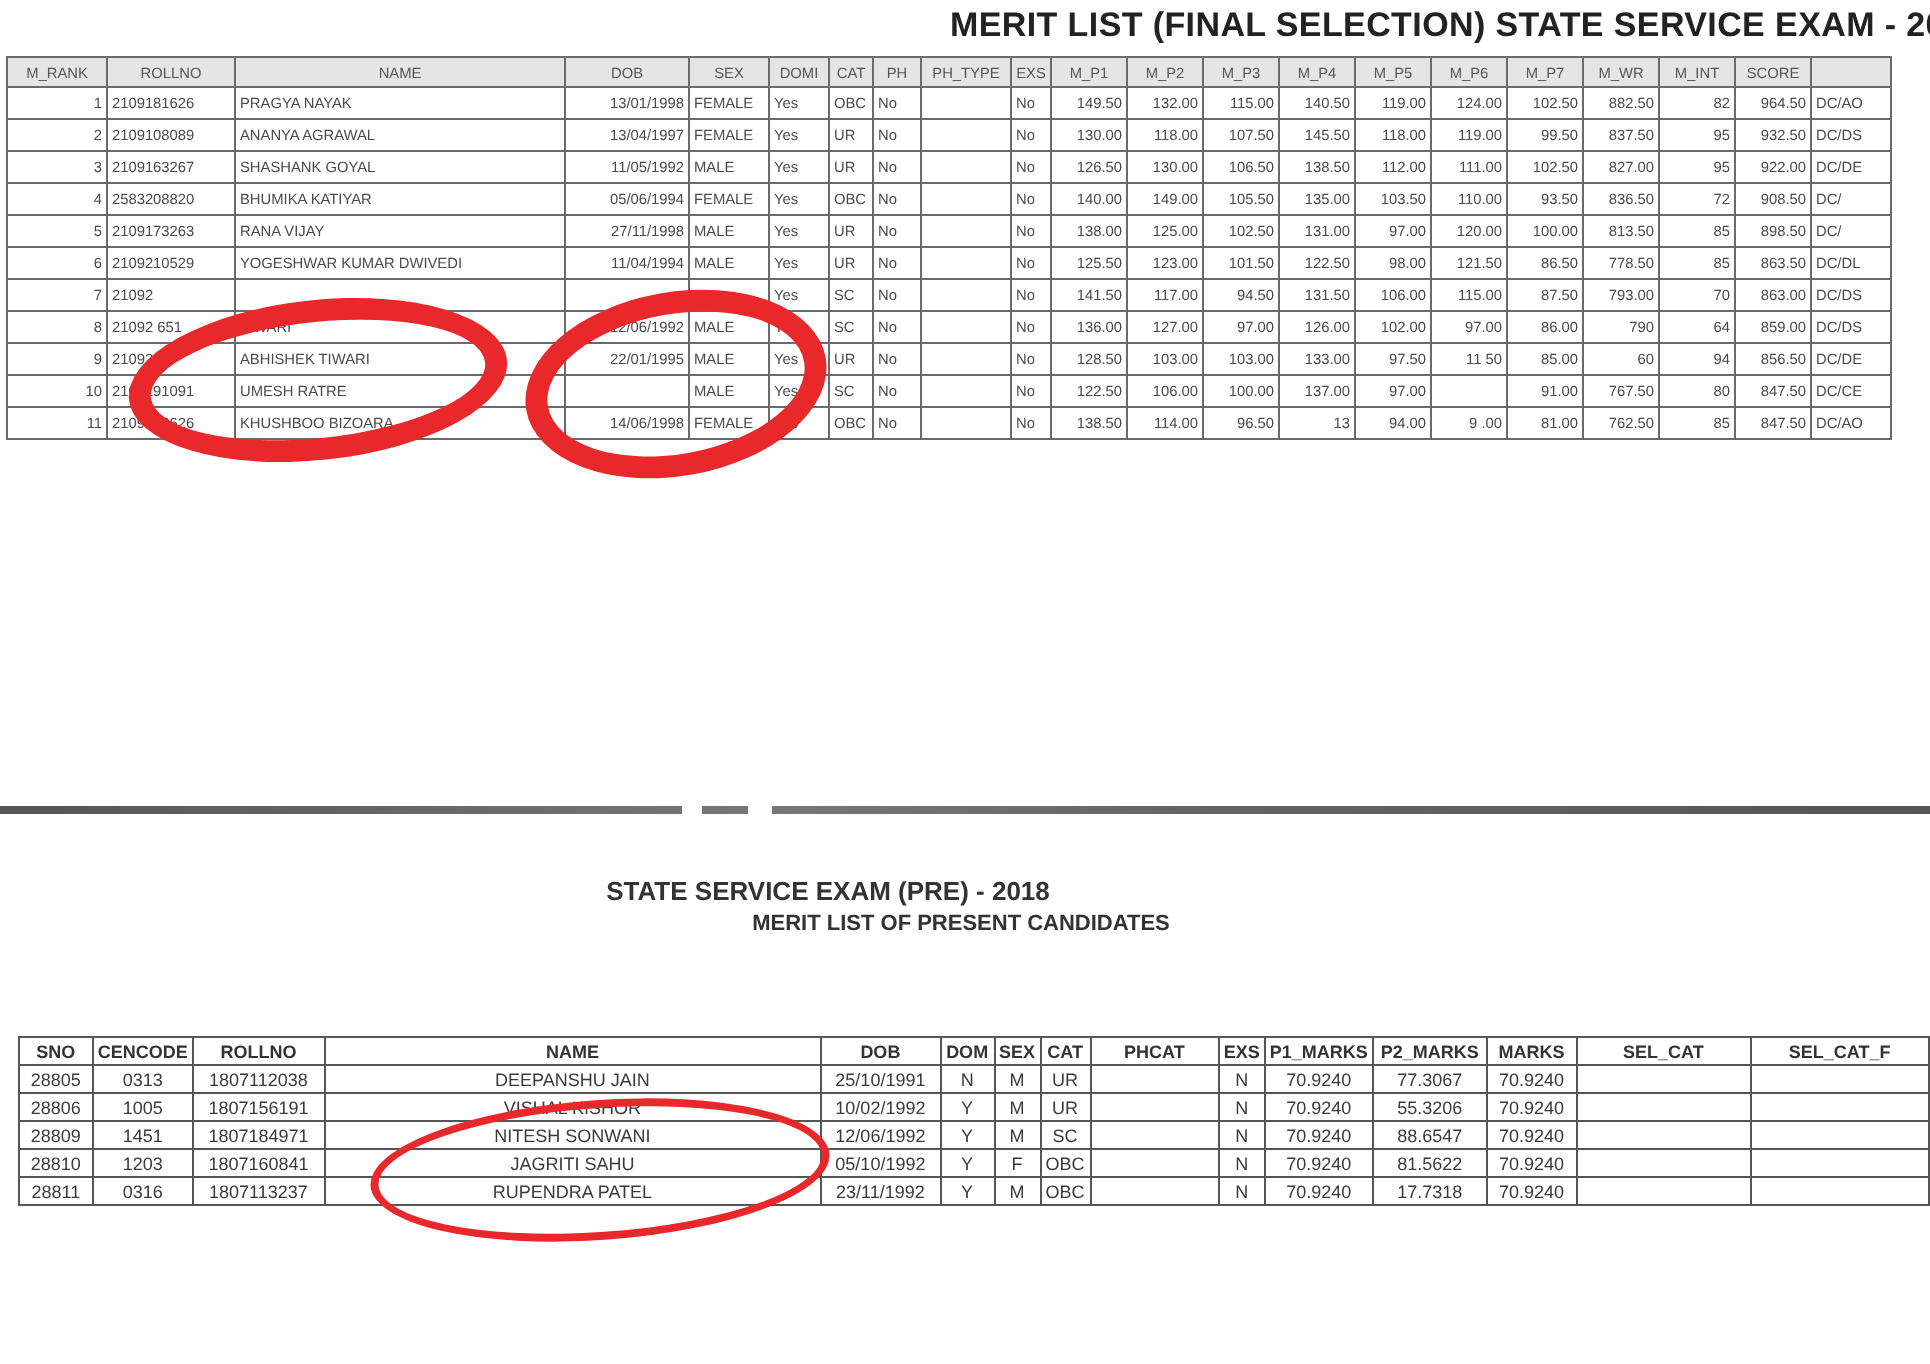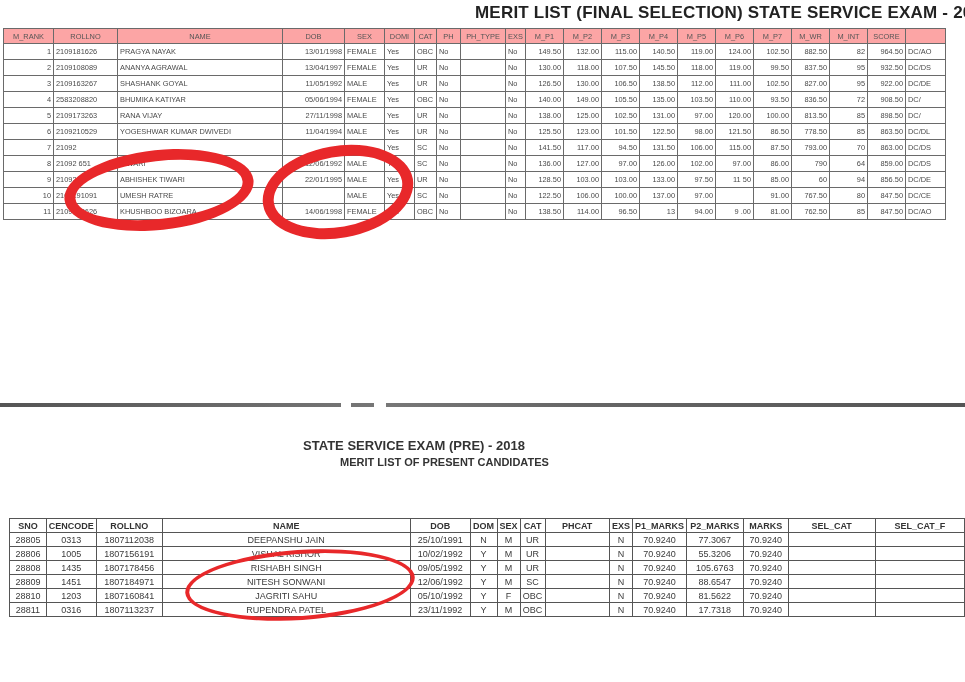--- a/index.html
+++ b/index.html
@@ -2,35 +2,35 @@
 <html><head>
 <meta charset="utf-8">
 <style>
   html, body { margin:0; padding:0; background:#ffffff; }
   body { width:965px; height:682px; position:relative; overflow:hidden; font-family:"Liberation Sans", sans-serif; color:#2a2a2a; }
 
   
   .top-title { position:absolute; left:475px; top:3px; font-size:17px; font-weight:bold; color:#222; letter-spacing:0.2px; white-space:nowrap; }
   table.t1 { position:absolute; left:3px; top:28px; border-collapse:collapse; table-layout:fixed; font-size:7.4px; color:#4a4a4a; }
   table.t1 th, table.t1 td { border:1px solid #6a6a6a; height:15px; padding:0 2px; white-space:nowrap; overflow:hidden; }
-  table.t1 th { height:14px; font-weight:normal; color:#555; text-align:center; background:#fca5a5; }
+  table.t1 th { height:14px; font-weight:normal; color:#555; text-align:center; background:#e5e5e5; }
   table.t1 td.r { text-align:right; }
   table.t1 td.l { text-align:left; }
   .clip-top { position:absolute; left:0; top:0; width:965px; height:240px; overflow:hidden; }
 
   
   .ann { position:absolute; border:11px solid #e8282a; border-radius:50%; pointer-events:none; }
 
   
   .sep { position:absolute; left:0; top:403px; width:965px; height:4px; background:linear-gradient(90deg,#555 0%,#777 40%,#666 60%,#555 100%); }
   .sep-gap { position:absolute; top:401px; height:8px; background:#fff; }
 
   
   .bot-title1 { position:absolute; left:0; width:828px; top:438px; text-align:center; font-size:13px; font-weight:bold; color:#333; }
-  .bot-title2 { position:absolute; left:0; width:889px; top:456px; text-align:center; font-size:11px; font-weight:bold; color:#333; }
+  .bot-title2 { position:absolute; left:0; width:889px; top:456px; text-align:center; font-size:11px; font-weight:bold; color:#333;padding-left:36px; }
   table.t2 { position:absolute; left:9px; top:518px; border-collapse:collapse; table-layout:fixed; font-size:9px; color:#3a3a3a; }
   table.t2 th, table.t2 td { border:1px solid #555; height:13px; padding:0 2px; text-align:center; white-space:nowrap; overflow:hidden; }
   table.t2 th { font-weight:bold; color:#333; }
   .ann2 { position:absolute; border:4px solid #e8282a; border-radius:50%; pointer-events:none; }
 </style>
 </head>
 <body>
 
 <div class="clip-top">
   <div class="top-title">MERIT LIST (FINAL SELECTION) STATE SERVICE EXAM - 2021</div>
@@ -417,37 +417,20 @@
           <td>UR</td>
           <td></td>
           <td>N</td>
           <td>70.9240</td>
           <td>55.3206</td>
           <td>70.9240</td>
           <td></td>
           <td></td>
         </tr>
         <tr>
-          <td>28808</td>
-          <td>1435</td>
-          <td>1807178456</td>
-          <td>RISHABH SINGH</td>
-          <td>09/05/1992</td>
-          <td>Y</td>
-          <td>M</td>
-          <td>UR</td>
-          <td></td>
-          <td>N</td>
-          <td>70.9240</td>
-          <td>105.6763</td>
-          <td>70.9240</td>
-          <td></td>
-          <td></td>
-        </tr>
-        <tr>
           <td>28809</td>
           <td>1451</td>
           <td>1807184971</td>
           <td>NITESH SONWANI</td>
           <td>12/06/1992</td>
           <td>Y</td>
           <td>M</td>
           <td>SC</td>
           <td></td>
           <td>N</td>

